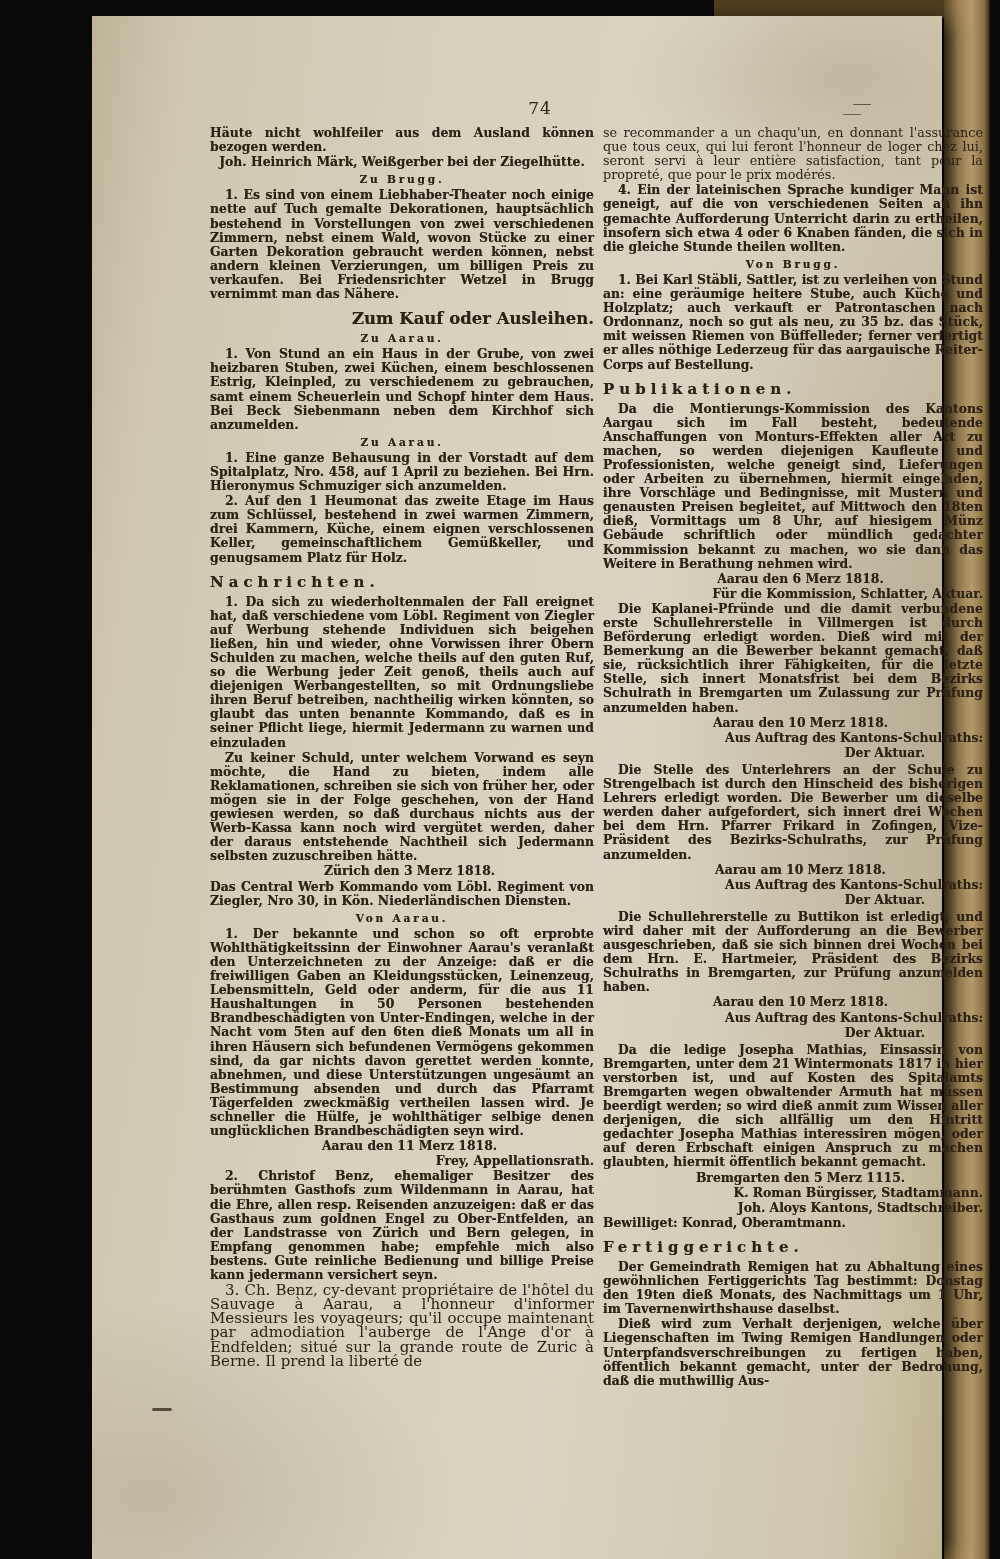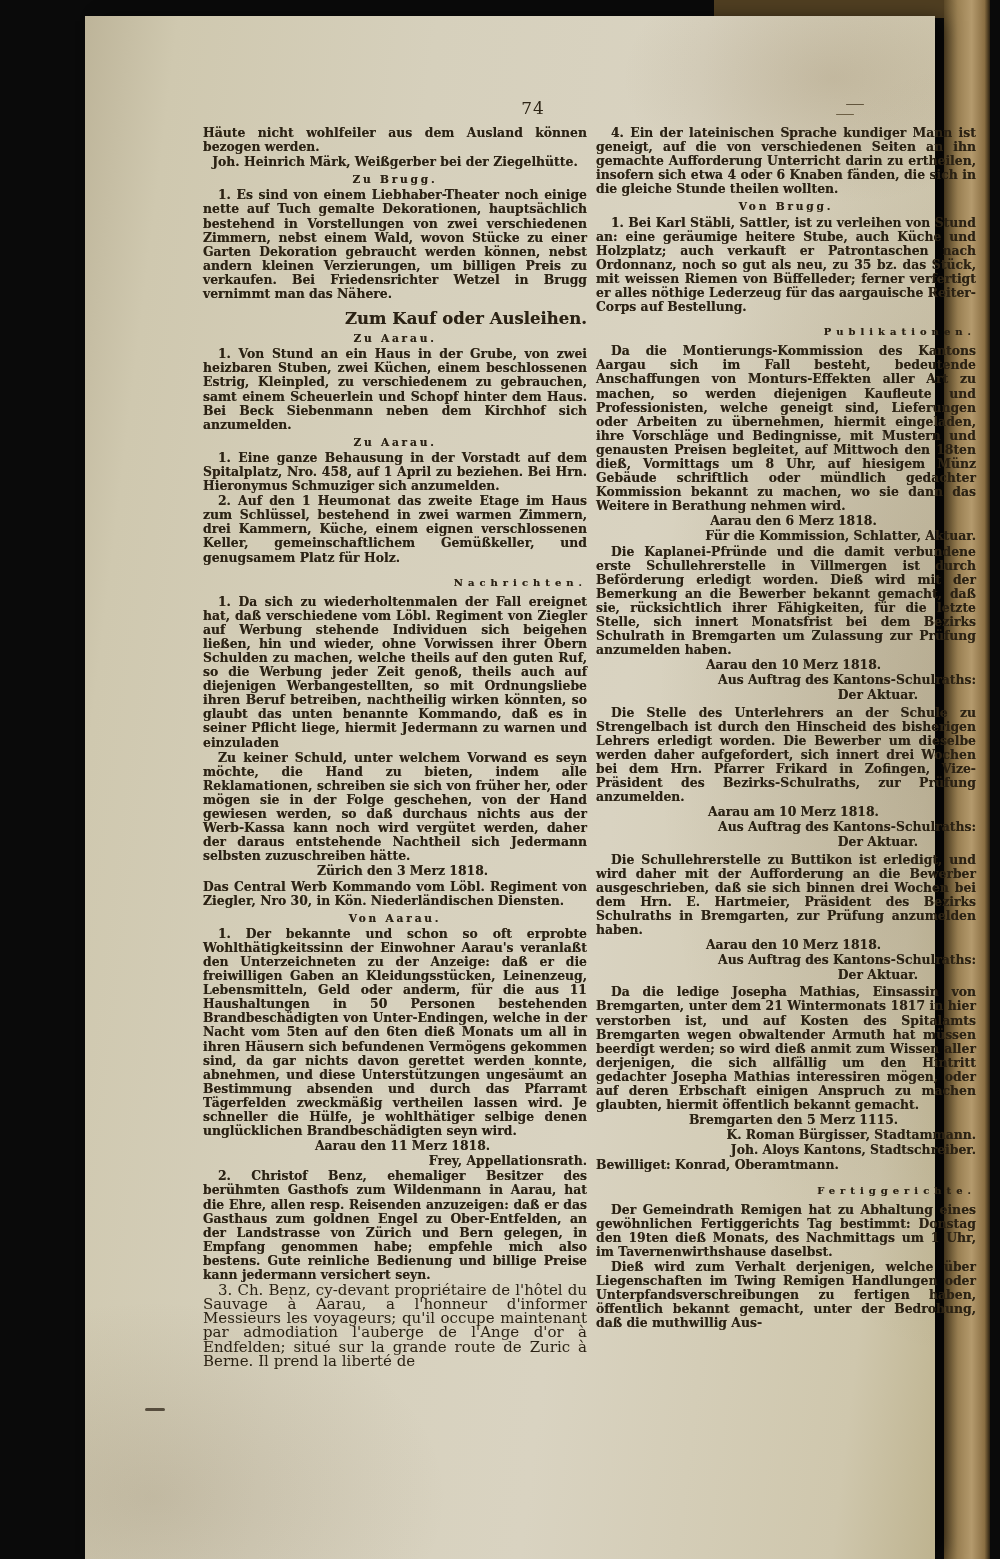--- a/index.html
+++ b/index.html
@@ -12,21 +12,21 @@
   .next-page-edge {
     position:absolute; right:10px; top:0; width:46px; height:100%;
     background:linear-gradient(90deg,#5d4a28 0%, #9c8254 30%, #b49a6d 60%, #8a6f43 88%, #2a2010 100%);
   }
   .top-right-page {
     position:absolute; right:56px; top:0; width:230px; height:18px;
     background:#5c4826; opacity:0.85;
   }
   
   .paper {
-    position:absolute; left:85px; top:16px; width:850px; height:1543px;
+    position:absolute; left:92px; top:16px; width:850px; height:1543px;
     background:
       radial-gradient(ellipse 300px 180px at 88% 4%, rgba(120,95,55,0.20), transparent 70%),
       radial-gradient(ellipse 420px 900px at 103% 45%, rgba(90,70,40,0.22), transparent 72%),
       radial-gradient(ellipse 420px 280px at 8% 96%, rgba(100,80,50,0.16), transparent 70%),
       linear-gradient(97deg,#bdb499 0%, #cfc8af 9%, #d6d0bc 34%, #d9d3c1 60%, #cfc7ad 90%, #beb38f 100%);
     box-shadow: 12px 0 18px -5px rgba(0,0,0,0.7);
   }
   .page-number {
     position:absolute; top:82px; left:418px; width:60px; text-align:center;
     font-size:17px; color:#2e2516; letter-spacing:1px;
@@ -36,21 +36,21 @@
     color:#2b2214; font-size:12.4px; line-height:14.1px; font-weight:bold;
     text-shadow:0 0 0.5px rgba(45,34,18,0.55);
     margin-left:44px;
   }
   .col-left  { left:74px;  width:384px; }
   .col-right { left:467px; width:380px; }
   .blk { margin:0 0 1px 0;text-align:center; }
   .para        { text-align:justify; text-indent:15px; }
   .para-flush  { text-align:justify; }
   .heading        { text-align:right; font-size:16.5px; line-height:19px; margin:8px 0 3px; }
-  .heading-spaced { text-align:right; font-size:10px;  line-height:19px; margin:8px 0 3px; letter-spacing:5px; }
+  .heading-spaced { text-align:left; font-size:15px;  line-height:19px; margin:8px 0 3px; letter-spacing:5px; }
   .place     { text-align:center; font-size:10.6px; letter-spacing:2.8px; margin:3px 0 2px; font-weight:bold; }
   .dateline  { text-indent:15px; margin-top:1px; }
   .signature  { text-align:right; }
   .signature2 { text-align:right; padding-right:58px; margin-bottom:3px; }
   .center-line { text-align:center; }
   .latin-para  { font-weight:normal; text-align:justify; text-indent:15px; font-size:15px; text-shadow:none; }
   .latin-flush { font-weight:normal; text-align:justify; font-size:12.8px; text-shadow:none; }
   .ink-mark {
     position:absolute; left:60px; top:1392px; width:20px; height:3px;
     background:#3a3022; border-radius:2px; opacity:0.8;
@@ -82,20 +82,21 @@
       <div class="blk dateline">Zürich den 3 Merz 1818.</div>
       <div class="blk para-flush">Das Central Werb Kommando vom Löbl. Regiment von Ziegler, Nro 30, in Kön. Niederländischen Diensten.</div>
       <div class="blk place">Von Aarau.</div>
       <div class="blk para">1. Der bekannte und schon so oft erprobte Wohlthätigkeitssinn der Einwohner Aarau's veranlaßt den Unterzeichneten zu der Anzeige: daß er die freiwilligen Gaben an Kleidungsstücken, Leinenzeug, Lebensmitteln, Geld oder anderm, für die aus 11 Haushaltungen in 50 Personen bestehenden Brandbeschädigten von Unter-Endingen, welche in der Nacht vom 5ten auf den 6ten dieß Monats um all in ihren Häusern sich befundenen Vermögens gekommen sind, da gar nichts davon gerettet werden konnte, abnehmen, und diese Unterstützungen ungesäumt an Bestimmung absenden und durch das Pfarramt Tägerfelden zweckmäßig vertheilen lassen wird. Je schneller die Hülfe, je wohlthätiger selbige denen unglücklichen Brandbeschädigten seyn wird.</div>
       <div class="blk dateline">Aarau den 11 Merz 1818.</div>
       <div class="blk signature">Frey, Appellationsrath.</div>
       <div class="blk para">2. Christof Benz, ehemaliger Besitzer des berühmten Gasthofs zum Wildenmann in Aarau, hat die Ehre, allen resp. Reisenden anzuzeigen: daß er das Gasthaus zum goldnen Engel zu Ober-Entfelden, an der Landstrasse von Zürich und Bern gelegen, in Empfang genommen habe; empfehle mich also bestens. Gute reinliche Bedienung und billige Preise kann jedermann versichert seyn.</div>
       <div class="blk latin-para">3. Ch. Benz, cy-devant propriétaire de l'hôtel du Sauvage à Aarau, a l'honneur d'informer Messieurs les voyageurs; qu'il occupe maintenant par admodiation l'auberge de l'Ange d'or à Endfelden; situé sur la grande route de Zuric à Berne. Il prend la liberté de</div>
     </div>
   <div class="col col-right">
+      <div class="blk latin-flush">se recommander a un chaqu'un, en donnant l'assurance que tous ceux, qui lui feront l'honneur de loger chez lui, seront servi à leur entière satisfaction, tant pour la propreté, que pour le prix modérés.</div>
       <div class="blk para">4. Ein der lateinischen Sprache kundiger Mann ist geneigt, auf die von verschiedenen Seiten an ihn gemachte Aufforderung Unterricht darin zu ertheilen, insofern sich etwa 4 oder 6 Knaben fänden, die sich in die gleiche Stunde theilen wollten.</div>
       <div class="blk place">Von Brugg.</div>
       <div class="blk para">1. Bei Karl Stäbli, Sattler, ist zu verleihen von Stund an: eine geräumige heitere Stube, auch Küche und Holzplatz; auch verkauft er Patrontaschen nach Ordonnanz, noch so gut als neu, zu 35 bz. das Stück, mit weissen Riemen von Büffelleder; ferner verfertigt er alles nöthige Lederzeug für das aargauische Reiter-Corps auf Bestellung.</div>
       <div class="blk heading-spaced">Publikationen.</div>
       <div class="blk para">Da die Montierungs-Kommission des Kantons Aargau sich im Fall besteht, bedeutende Anschaffungen von Monturs-Effekten aller Art zu machen, so werden diejenigen Kaufleute und Professionisten, welche geneigt sind, Lieferungen oder Arbeiten zu übernehmen, hiermit eingeladen, ihre Vorschläge und Bedingnisse, mit Mustern und genausten Preisen begleitet, auf Mittwoch den 18ten dieß, Vormittags um 8 Uhr, auf hiesigem Münz Gebäude schriftlich oder mündlich gedachter Kommission bekannt zu machen, wo sie dann das Weitere in Berathung nehmen wird.</div>
       <div class="blk dateline">Aarau den 6 Merz 1818.</div>
       <div class="blk signature">Für die Kommission, Schlatter, Aktuar.</div>
       <div class="blk para">Die Kaplanei-Pfründe und die damit verbundene erste Schullehrerstelle in Villmergen ist durch Beförderung erledigt worden. Dieß wird mit der Bemerkung an die Bewerber bekannt gemacht, daß sie, rücksichtlich ihrer Fähigkeiten, für die letzte Stelle, sich innert Monatsfrist bei dem Bezirks Schulrath in Bremgarten um Zulassung zur Prüfung anzumelden haben.</div>
       <div class="blk dateline">Aarau den 10 Merz 1818.</div>
       <div class="blk signature">Aus Auftrag des Kantons-Schulraths:</div>

